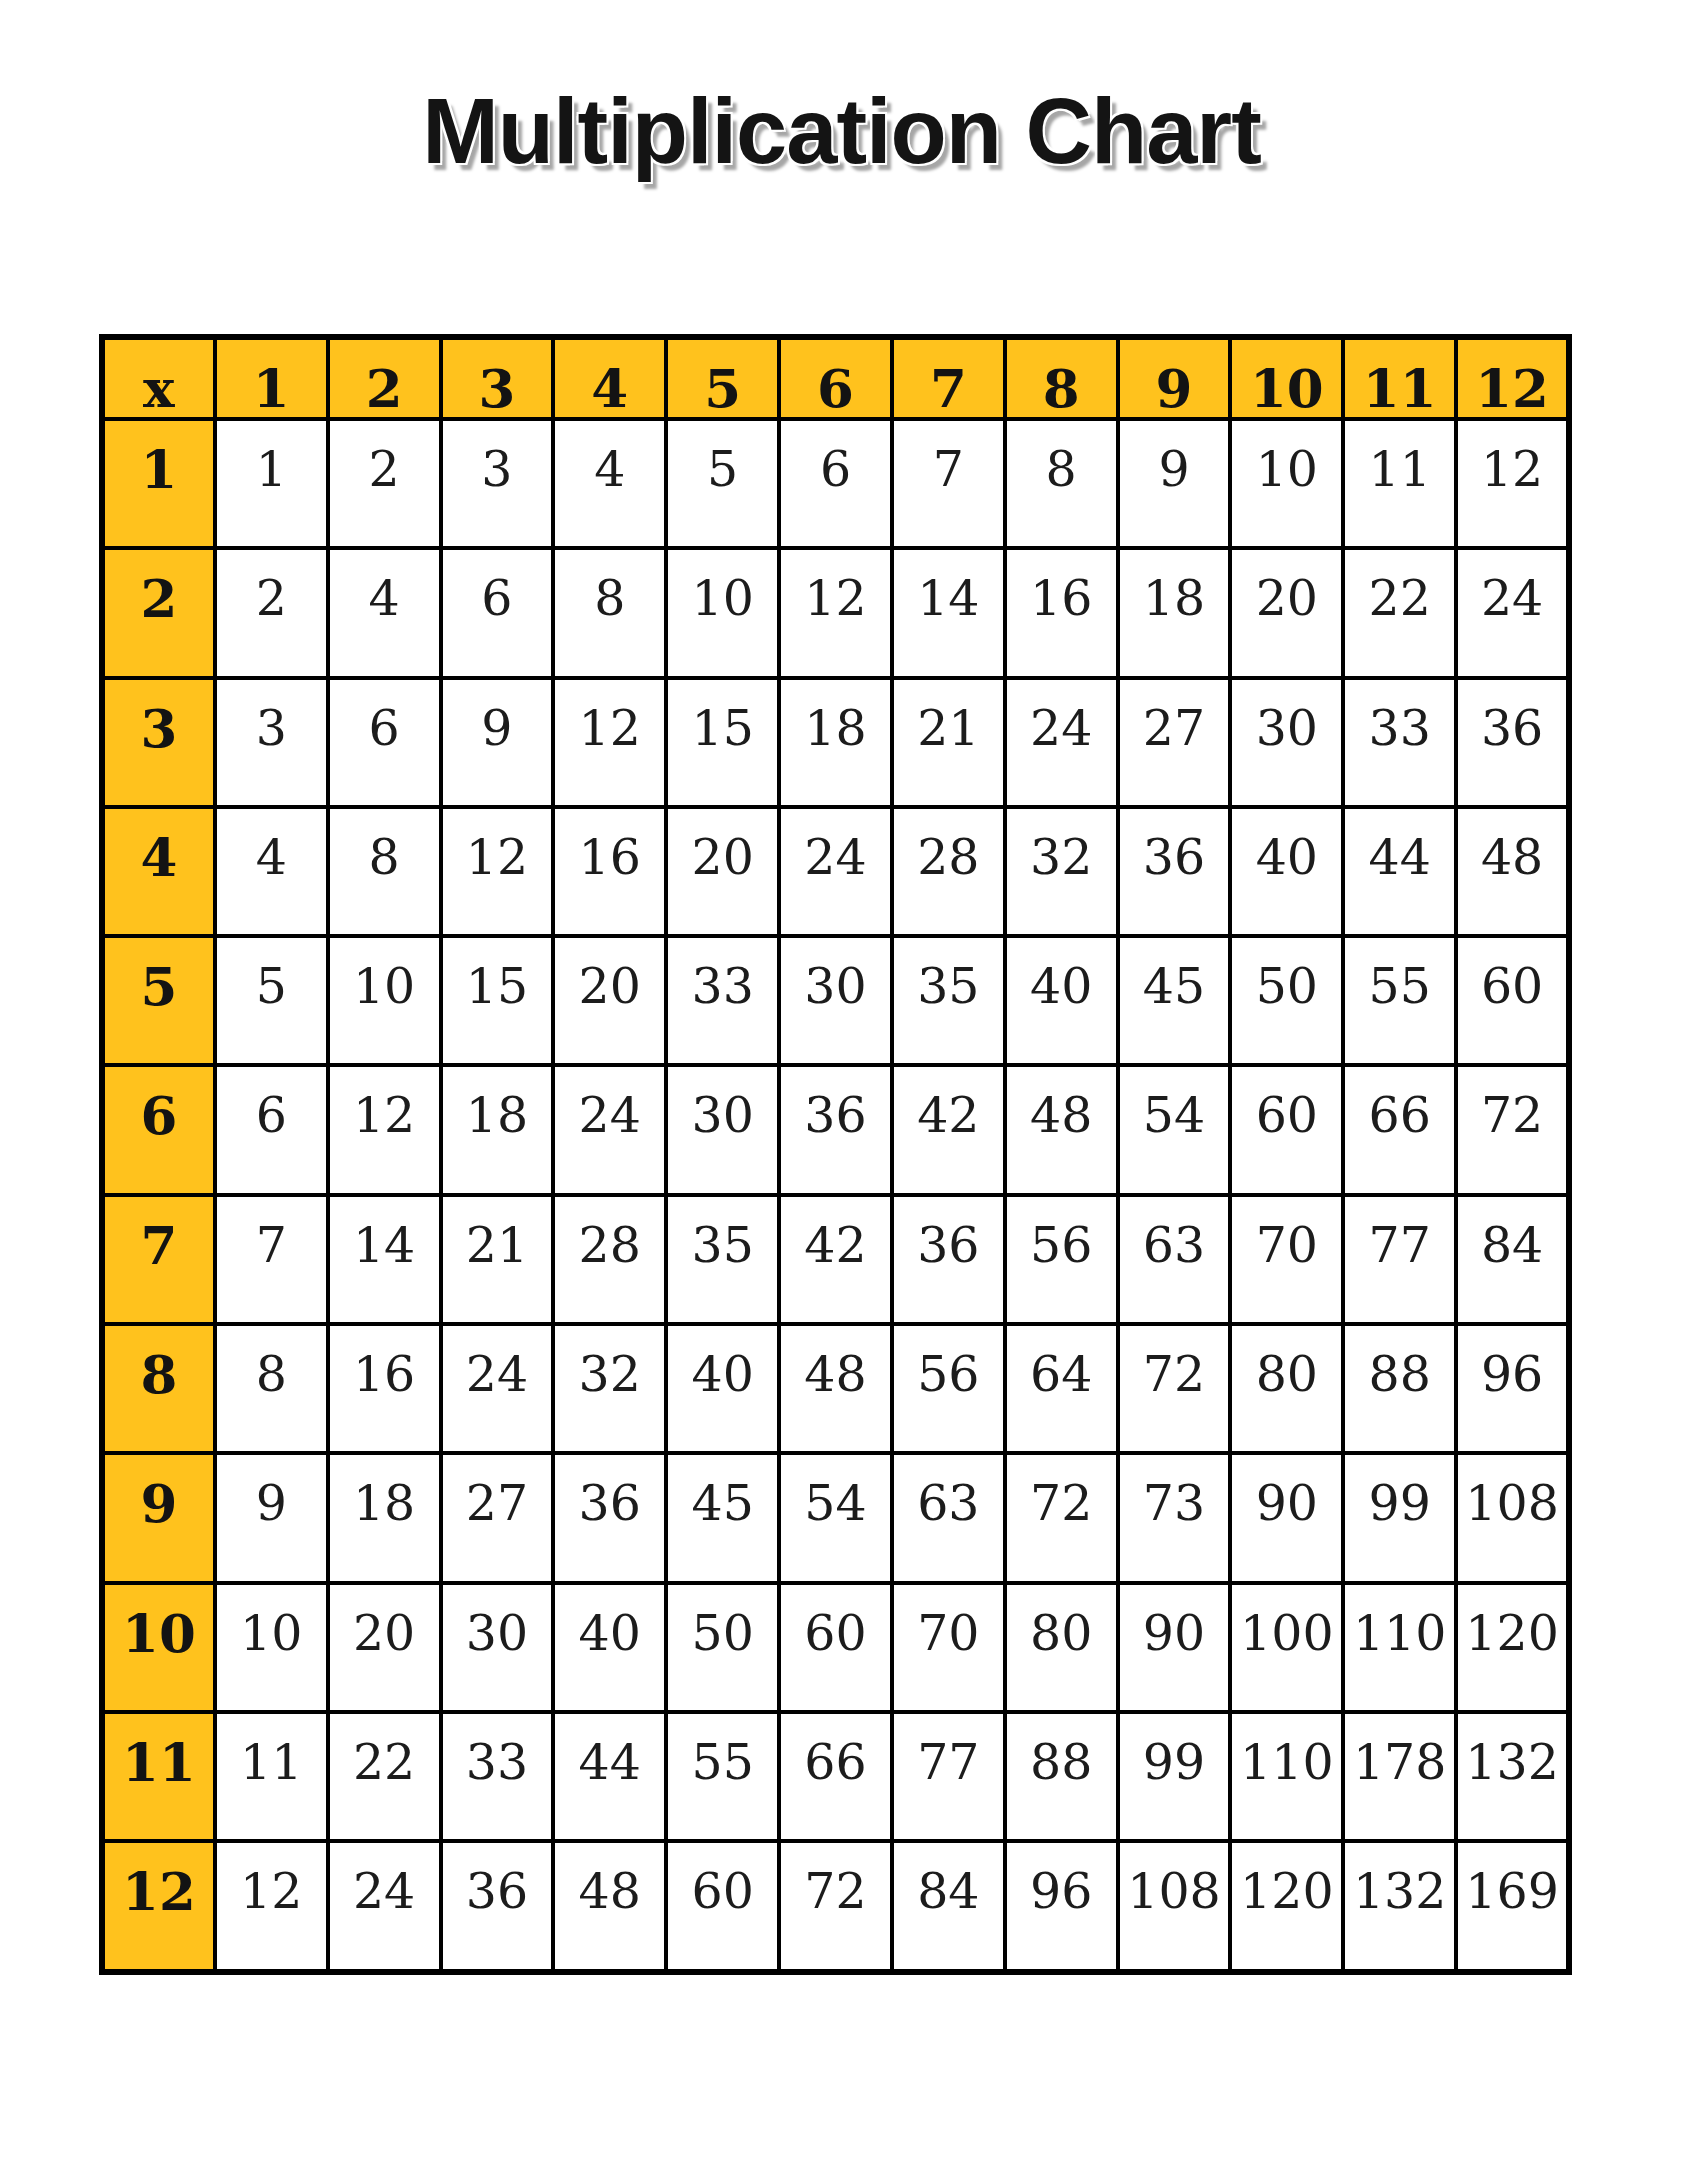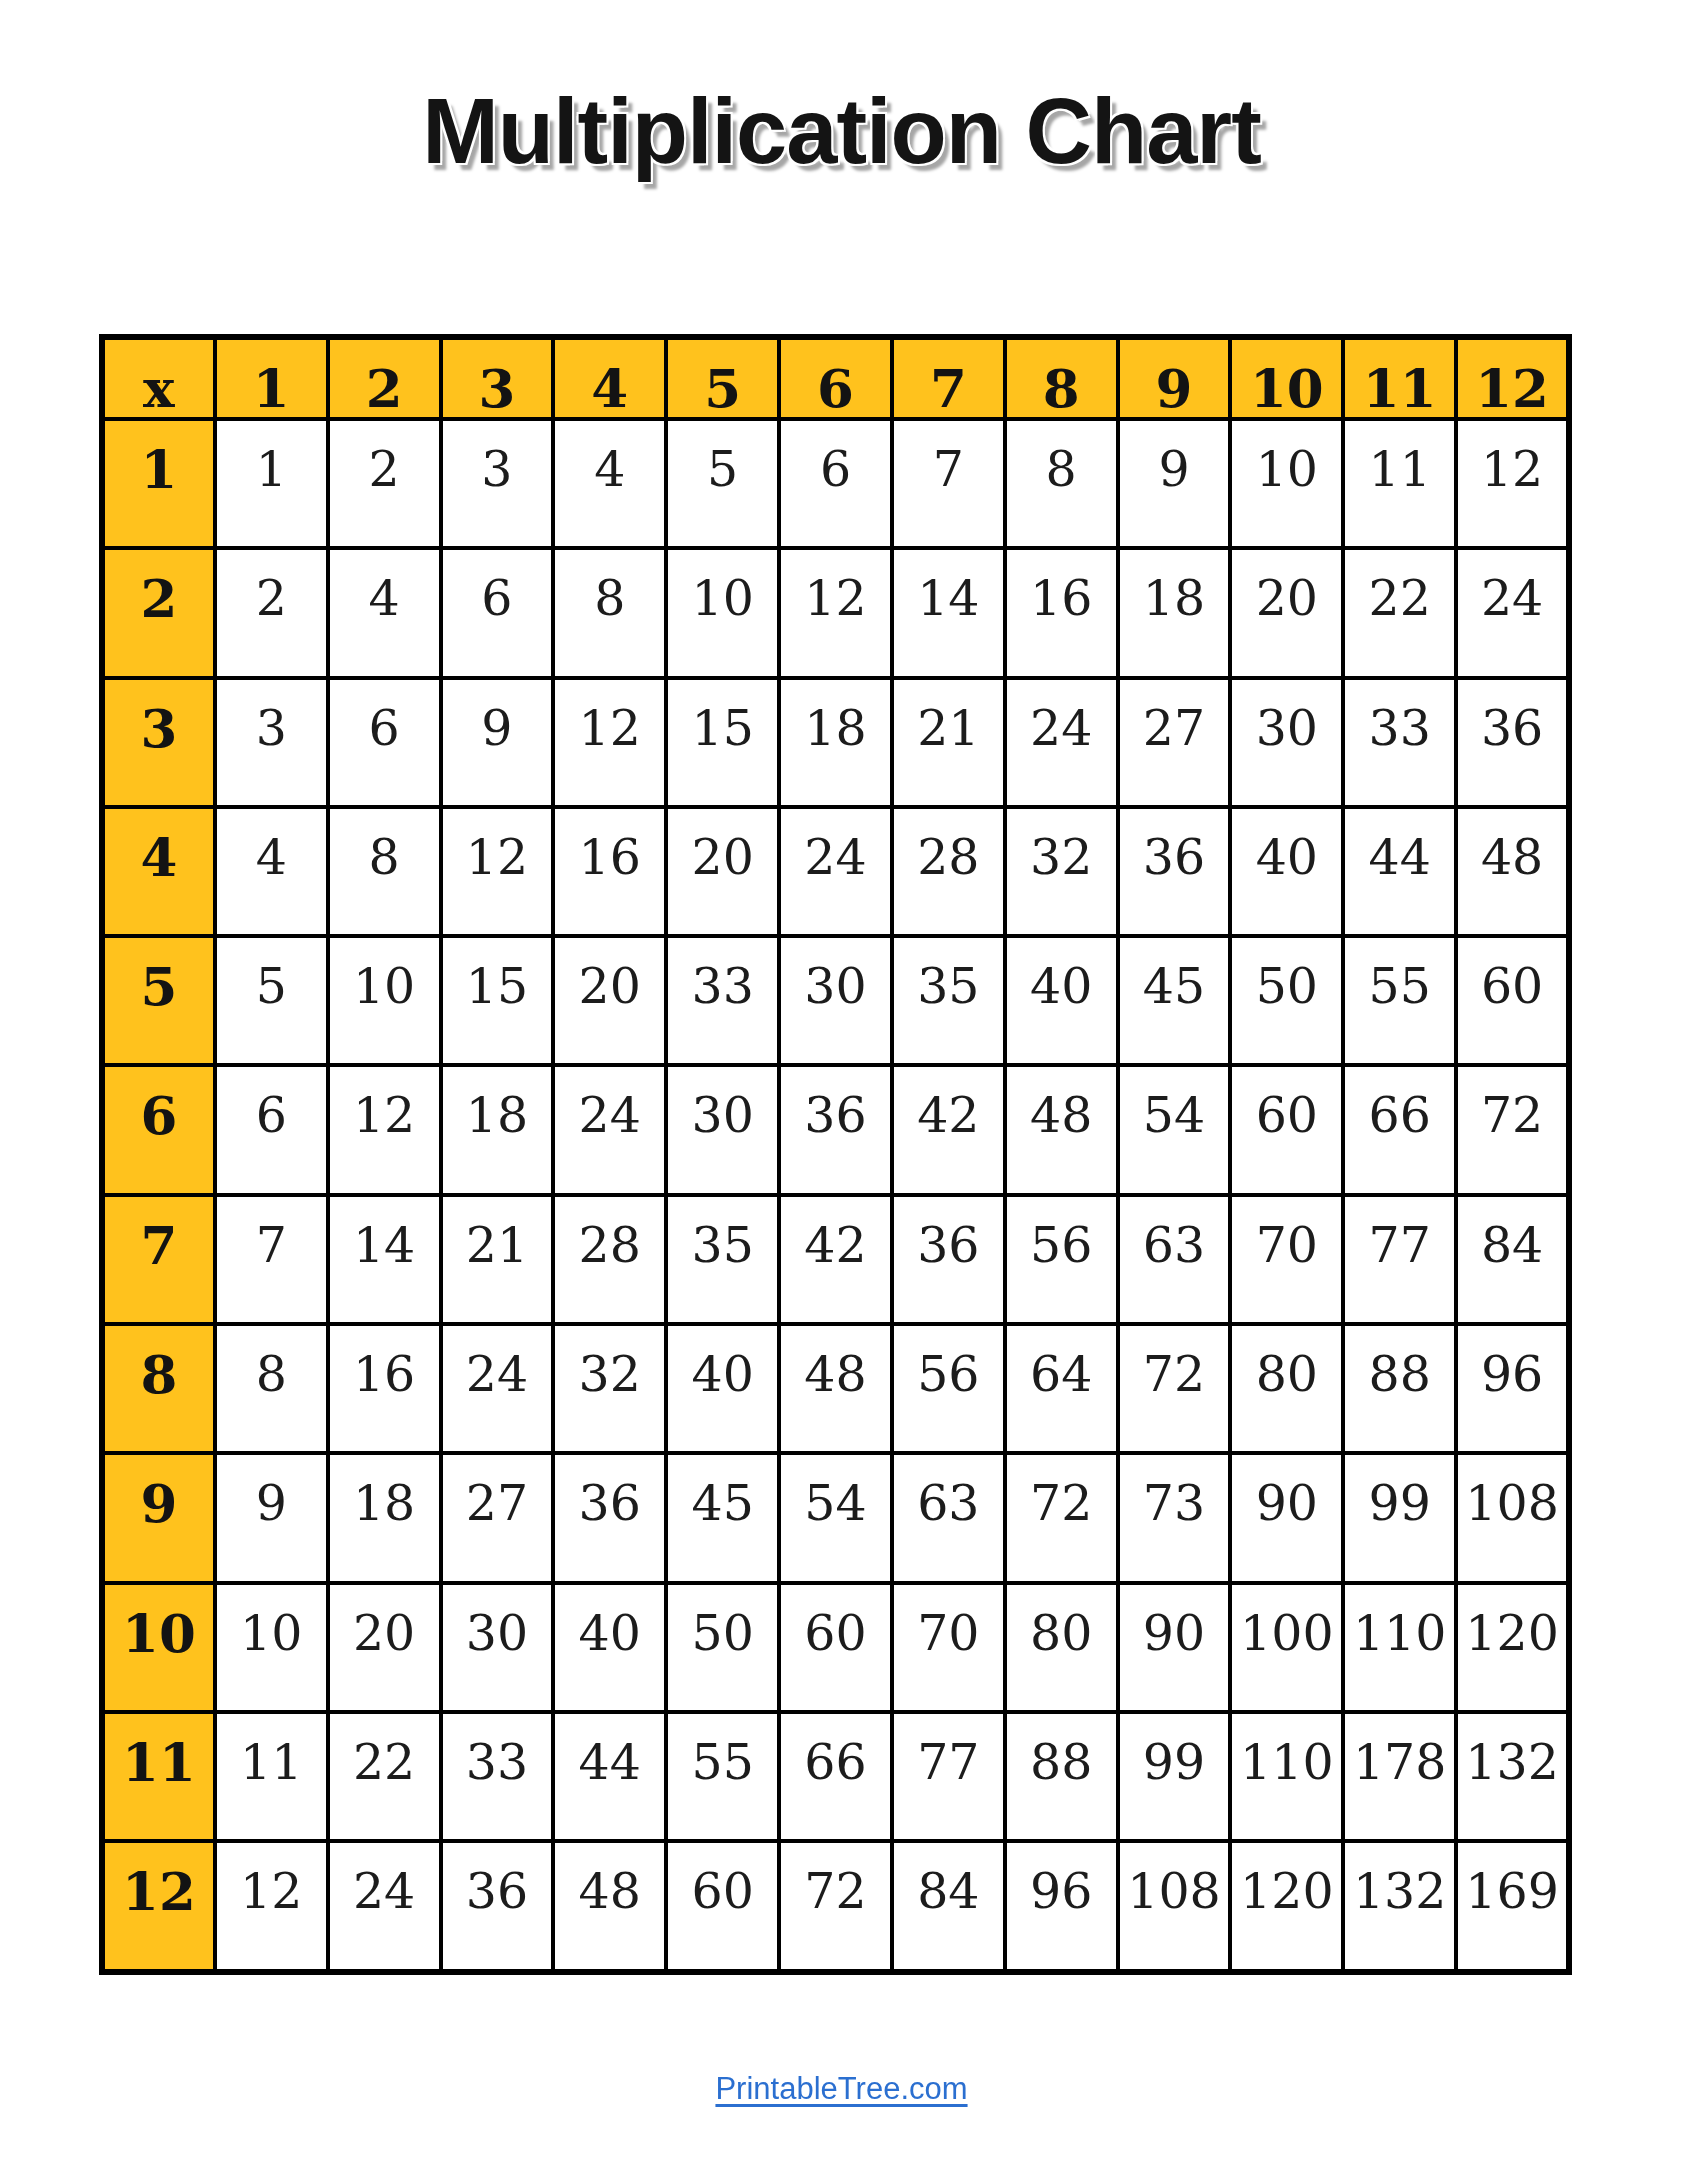--- a/index.html
+++ b/index.html
@@ -279,18 +279,15 @@
           <td>84</td>
           <td>96</td>
           <td>108</td>
           <td>120</td>
           <td>132</td>
           <td>169</td>
         </tr>
       </tbody>
   </table>
 
-  <div class="footer">
-    <a href="#">PrintableTree.com</a>
-  </div>
 
 </div>
 
 
 </body></html>

